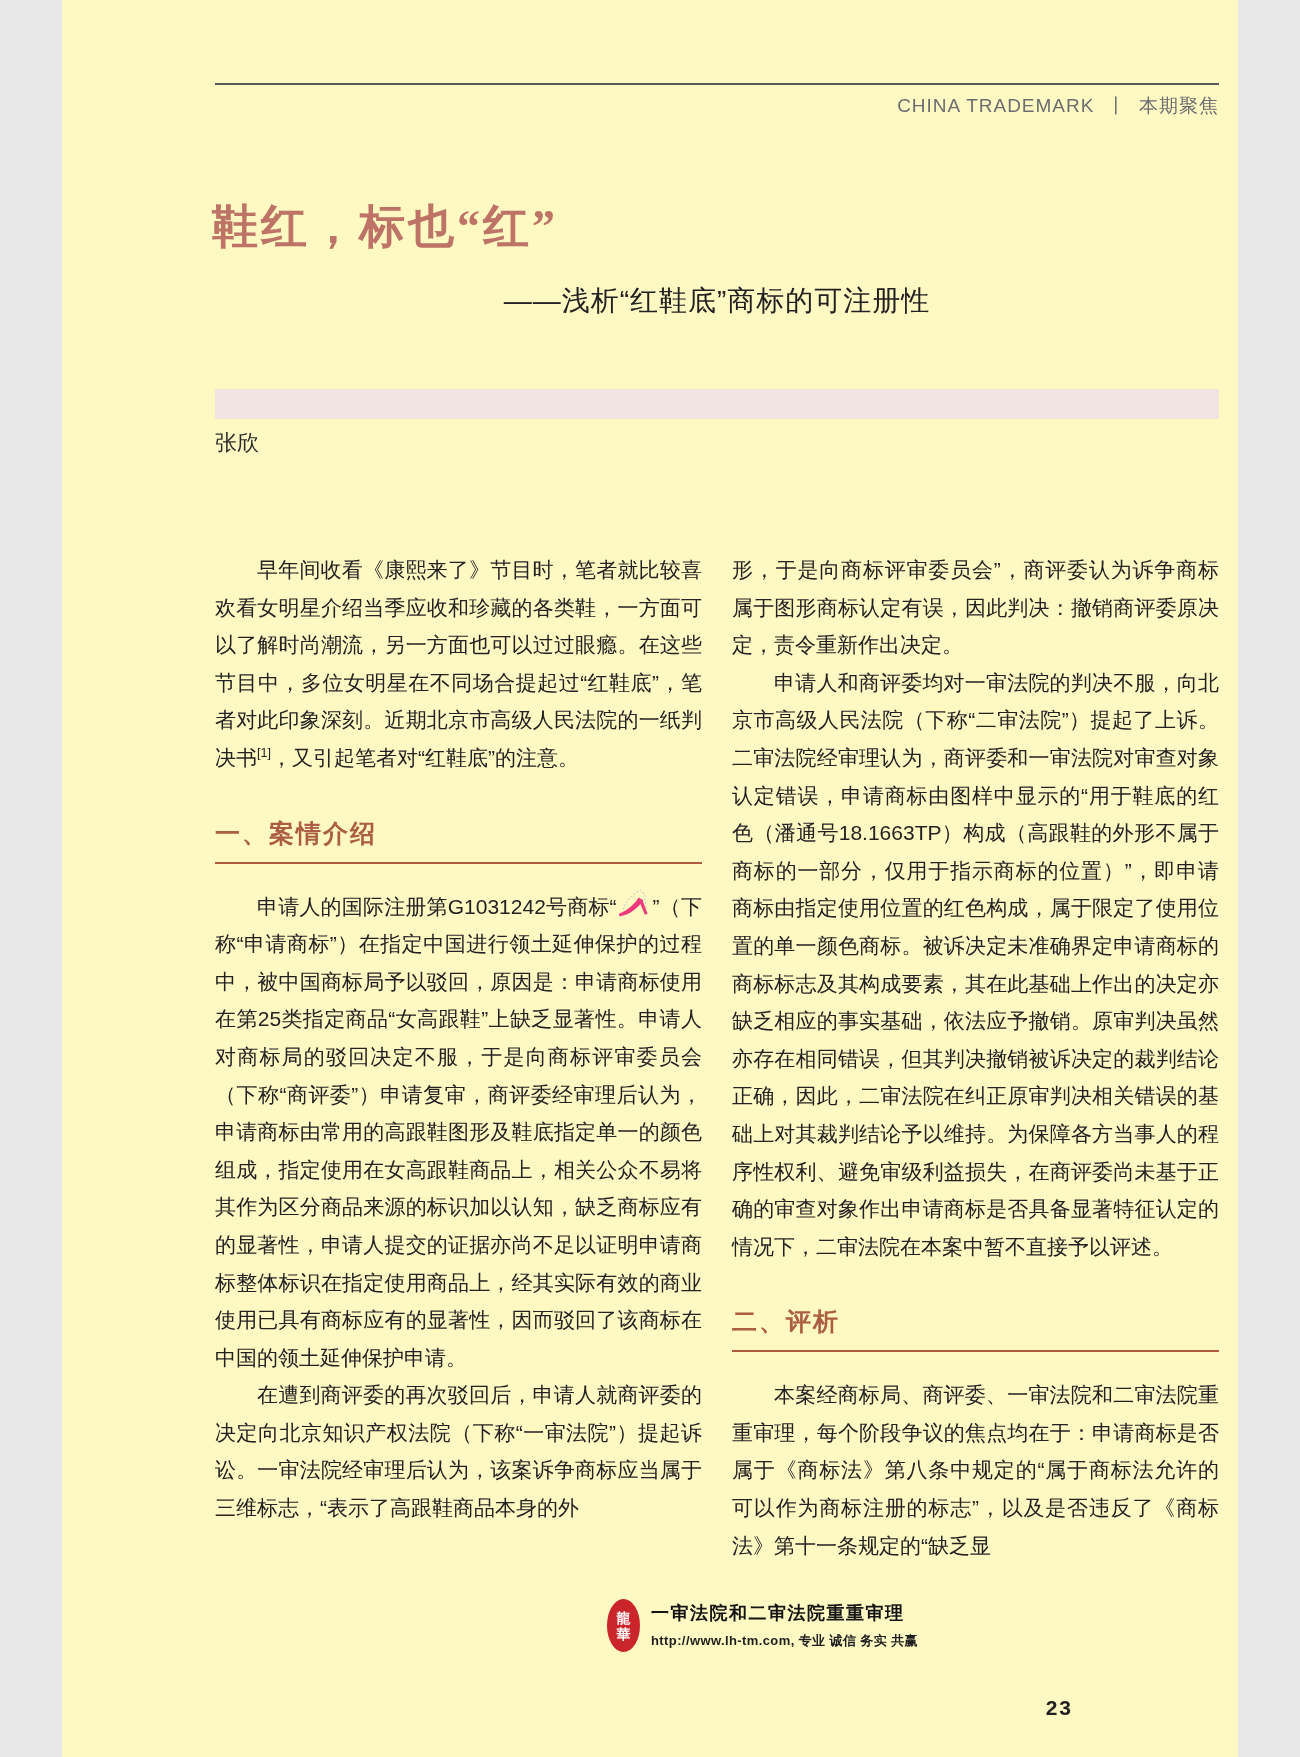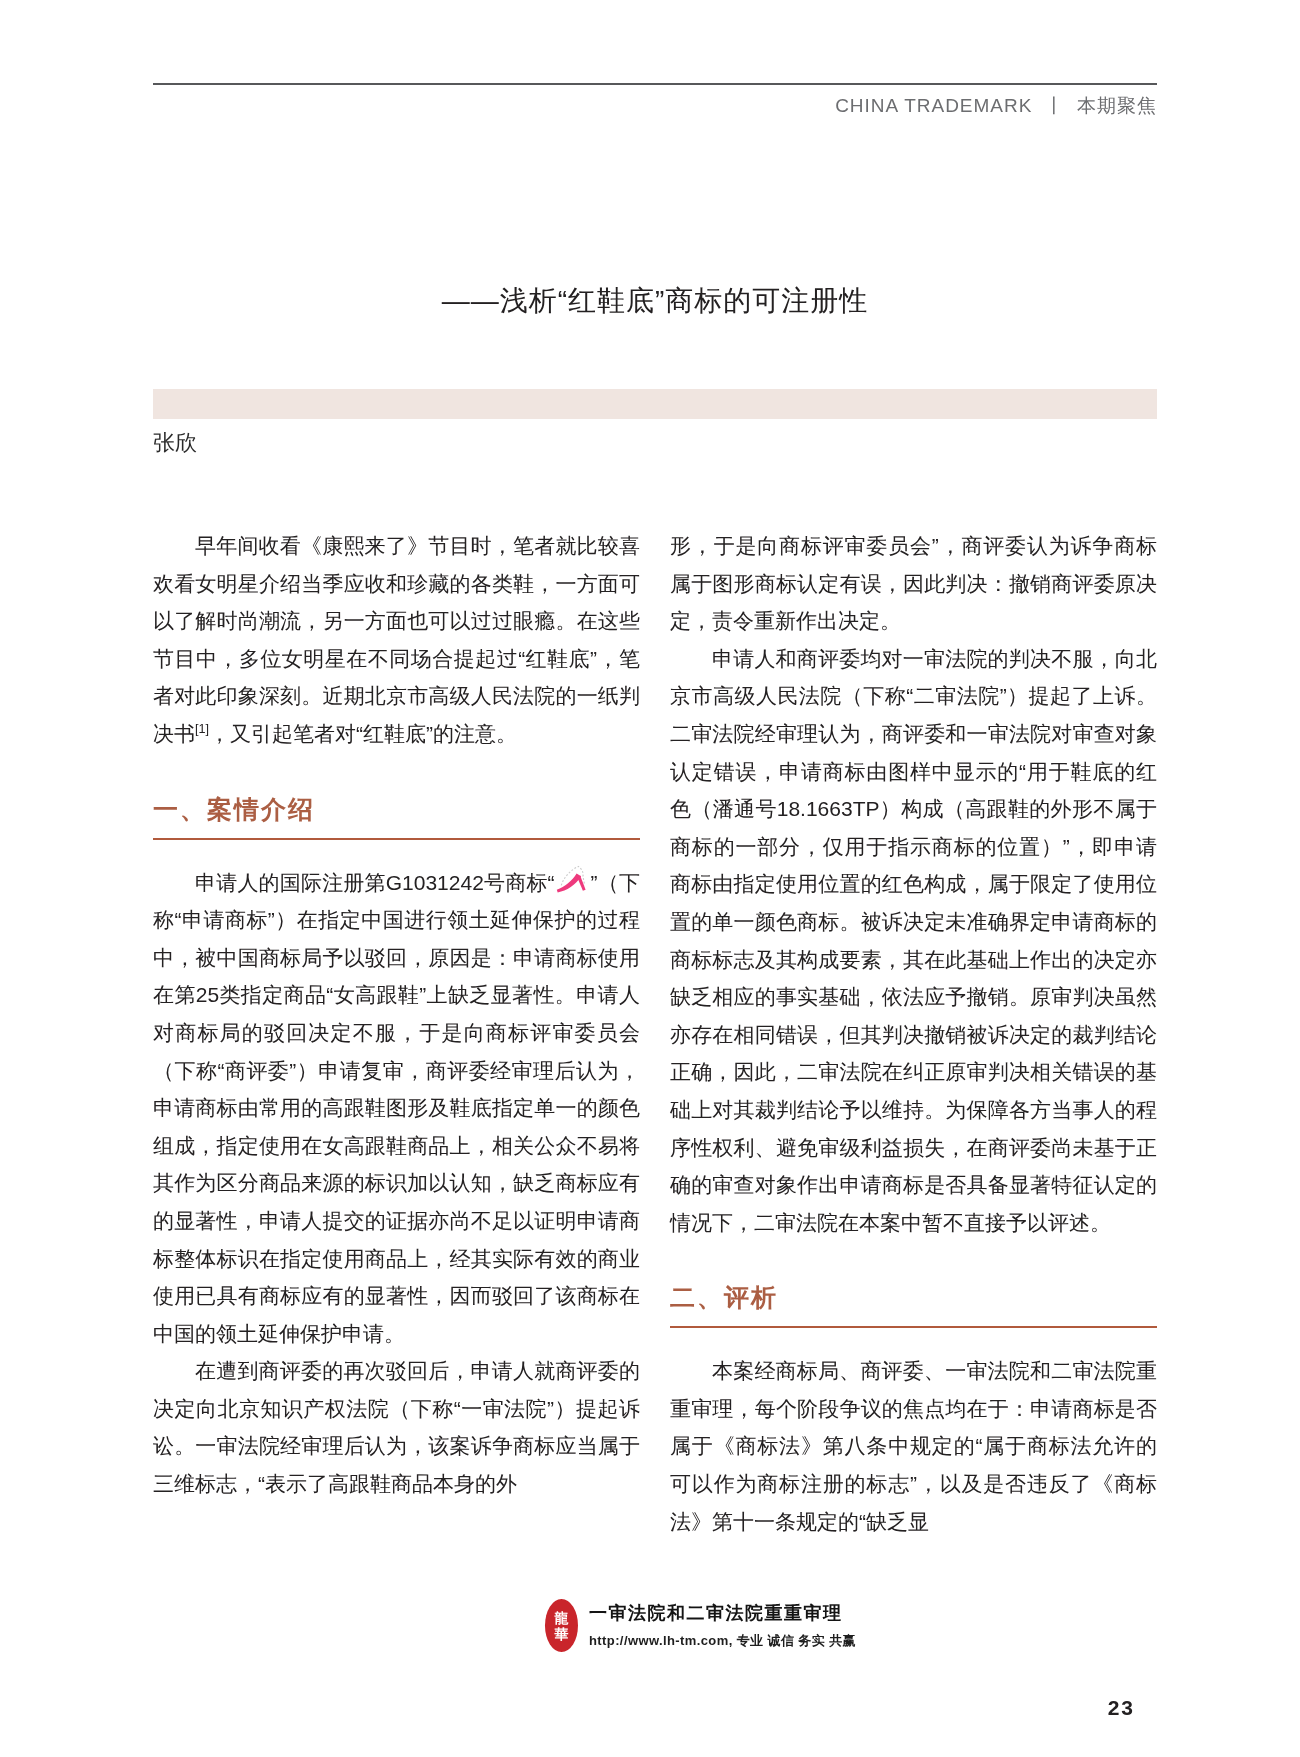--- a/index.html
+++ b/index.html
@@ -1,18 +1,18 @@
 <!DOCTYPE html>
 <html><head>
 <meta charset="utf-8">
 <style>
   html,body { margin:0; padding:0; background:#e8e8e8; }
   .page {
-    position:relative; width:1300px; height:1757px; margin:0 auto;
-    background:#ffffff; overflow:hidden;
+    position:relative; width:1176px; height:1757px; margin:0 auto;
+    background:#fef9c3; overflow:hidden;
     font-family:"Liberation Sans", sans-serif;
     color:#242122;
   }
   
   .header { position:absolute; left:153px; top:83px; width:1004px; border-top:2px solid #57585a; }
   .header-line { text-align:right; padding-top:8px; font-size:19px; color:#6c6d70; letter-spacing:1px; }
   .header-line span { vertical-align:middle; }
   .header-sep { margin:0 6px; }
   
   .title {
@@ -20,21 +20,21 @@
     font-family:"Liberation Serif", serif; font-weight:bold;
     font-size:46px; letter-spacing:3px; color:#bd7365; margin:0;
   }
   .subtitle {
     position:absolute; left:153px; top:282px; width:1004px;
     font-size:28px; color:#232021; letter-spacing:1px; margin:0; font-weight:normal;text-align:center;
   }
   .band { position:absolute; left:153px; top:389px; width:1004px; height:30px; background:#f0e5e0; }
   .author { position:absolute; left:153px; top:428px; width:1004px; text-align:left; font-size:22px; color:#2a2a2a; }
   
-  .columns { position:absolute; left:153px; top:527px; width:1004px; display:flex; gap:30px;justify-content:space-between; }
+  .columns { position:absolute; left:153px; top:551px; width:1004px; display:flex; gap:30px;justify-content:space-between; }
   .col { width:487px; font-size:21px; line-height:37.6px; text-align:justify; }
   .col p { margin:0; text-indent:2em; }
   .col p.cont { text-indent:0; }
   .fn { font-size:0.6em; vertical-align:super; line-height:0; }
   .section-heading {
     font-family:"Liberation Serif", serif; font-weight:bold;
     font-size:25px; color:#ab5e43; letter-spacing:2px;
     margin-top:42px; padding-bottom:13px; margin-bottom:24px;
     border-bottom:2px solid #b15a3c; line-height:1.2;
     text-align:left; text-indent:0;
@@ -58,20 +58,21 @@
 <div class="page">
 
   <div class="header">
     <div class="header-line">
       <span>CHINA TRADEMARK</span>
       <span class="header-sep">丨</span>
       <span>本期聚焦</span>
     </div>
   </div>
 
+  <h1 class="title">鞋红，标也“红”</h1>
   <h2 class="subtitle">——浅析“红鞋底”商标的可注册性</h2>
   <div class="band"></div>
   <div class="author">张欣</div>
 
   <div class="columns">
 
     <div class="col">
       <p><span>早年间收看《康熙来了》节目时，笔者就比较喜欢看女明星介绍当季应收和珍藏的各类鞋，一方面可以了解时尚潮流，另一方面也可以过过眼瘾。在这些节目中，多位女明星在不同场合提起过“红鞋底”，笔者对此印象深刻。近期北京市高级人民法院的一纸判决书</span><sup class="fn">[1]</sup><span>，又引起笔者对“红鞋底”的注意。</span></p>
 
       <div class="section-heading">一、案情介绍</div>

